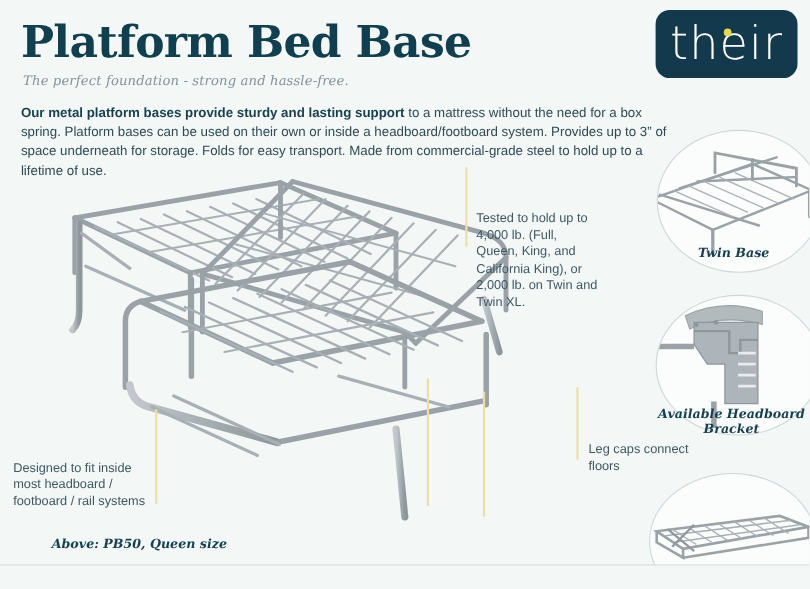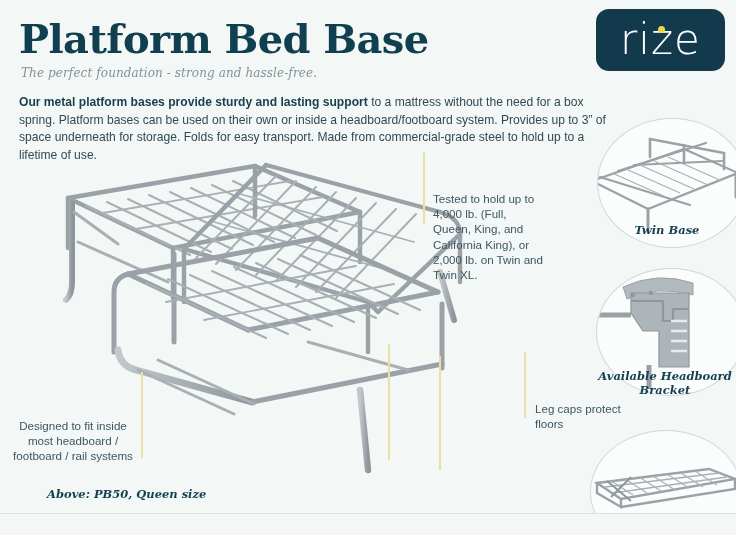--- a/index.html
+++ b/index.html
@@ -44,21 +44,21 @@
   .logo-dot{
     position:absolute;left:62px;top:17px;width:7px;height:7px;
     border-radius:50%;background:#e8d94a;
   }
 
   
   .rule{position:absolute;width:2px;background:#ecdfa6;}
   .callout{
     position:absolute;font-size:11.6px;line-height:15.2px;color:#3d5762;
   }
-  .callout.right-al{text-align:center;}
+  .callout.right-al{text-align:left;}
   .caption-serif{
     position:absolute;
     font-family:"DejaVu Serif","Liberation Serif",serif;
     font-weight:bold;font-style:italic;font-size:11.5px;line-height:14px;
     color:#143f50;
   }
 
   
   .inset{position:absolute;border:1px solid #ced8da;border-radius:50%;
     background:#fbfdfc;overflow:hidden;}
@@ -226,33 +226,33 @@
         <path d="M392 160 L392 200"></path>
       </g>
     </g>
   </svg>
 
   <div class="title">Platform Bed Base</div>
   <div class="subtitle">The perfect foundation - strong and hassle-free.</div>
   <div class="body-copy"><b>Our metal platform bases provide sturdy and lasting support</b><span> to a mattress without the need for a box spring. Platform bases can be used on their own or inside a headboard/footboard system. Provides up to 3” of space underneath for storage. Folds for easy transport. Made from commercial-grade steel to hold up to a lifetime of use.</span></div>
 
   <div class="logo">
-    <div class="logo-word">rize</div>
+    <div class="logo-word">their</div>
     <div class="logo-dot"></div>
   </div>
 
   <div class="rule" style="left:423px;top:152px;height:72px;"></div>
   <div class="rule" style="left:141px;top:372px;height:86px;"></div>
   <div class="rule" style="left:388px;top:344px;height:116px;"></div>
   <div class="rule" style="left:439px;top:356px;height:114px;"></div>
   <div class="rule" style="left:524px;top:352px;height:66px;"></div>
 
   <div class="callout" style="left:433px;top:153px;width:110px;margin-top:38px;">Tested to hold up to 4,000 lb. (Full, Queen, King, and California King), or 2,000 lb. on Twin and Twin XL.</div>
   <div class="callout right-al" style="left:12px;top:418px;width:122px;">Designed to fit inside most headboard / footboard / rail systems</div>
-  <div class="callout" style="left:535px;top:401px;width:92px;">Leg caps protect floors</div>
+  <div class="callout" style="left:535px;top:401px;width:92px;">Leg caps connect floors</div>
 
   <div class="caption-serif" style="left:47px;top:487px;">Above: PB50, Queen size</div>
 
   <div class="inset" style="left:597px;top:118px;width:148px;height:128px;border-radius:50%;">
     <svg width="148" height="128" viewBox="0 0 148 128">
       <g fill="none" stroke="#9aa2a7" stroke-width="2.2" stroke-linecap="round">
         <path d="M-6 62 L86 30 L140 54 L50 90 Z"></path>
         <path d="M20 52 L108 24"></path>
         <path d="M2 58 L92 86"></path>
         <path d="M36 46 L124 42"></path>

